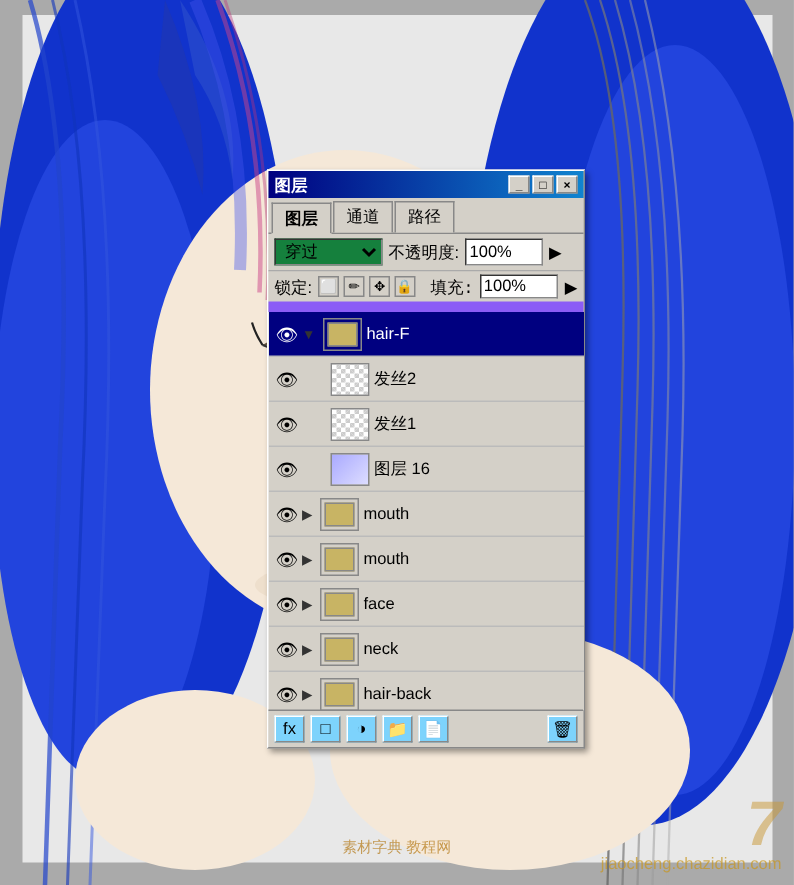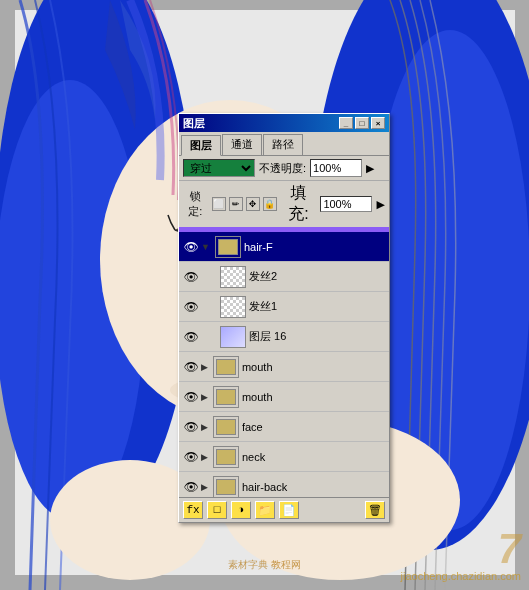--- a/index.html
+++ b/index.html
@@ -128,45 +128,44 @@
       display: flex;
       align-items: center;
     }
 
     
     .lock-row {
       display: flex;
       align-items: center;
       padding: 2px 4px;
       gap: 4px;
-      border-bottom: 5px solid #8b5cf6;
-      background: #d4d0c8;
-      font-size: 11px;
-      text-align: center;
+      border-bottom: 7px solid #8b5cf6;
+      background: #d4d0c8;
+      font-size: 11px;
     }
 
     .lock-icons {
       display: flex;
       gap: 3px;
       align-items: center;
     }
 
     .lock-icon-btn {
       width: 14px;
       height: 14px;
       background: #d4d0c8;
       border: 1px solid #888;
       display: flex;
       align-items: center;
       justify-content: center;
       font-size: 9px;
       cursor: pointer;
     }
 
-    .fill-label { margin-left: auto; font-size: 16px; }
+    .fill-label { margin-left: auto; font-size: 11px; font-family: Liberation Mono, monospace; }
     .fill-value {
       width: 52px;
       height: 16px;
       font-size: 11px;
       background: white;
       border: 1px inset #888;
       padding: 0 2px;
       display: flex;
       align-items: center;
     }
@@ -271,30 +270,29 @@
       align-items: center;
       padding: 3px 4px;
       background: #d4d0c8;
       border-top: 1px solid #888;
       gap: 4px;
     }
 
     .tool-btn {
       width: 20px;
       height: 18px;
-      background: #fde047;
+      background: #7dd3fc;
       border: 1px solid #888;
       border-top-color: #fff;
       border-left-color: #fff;
       display: flex;
       align-items: center;
       justify-content: center;
       font-size: 11px;
       cursor: pointer;
-      font-family: Liberation Mono, monospace;
     }
 
     
     .layers-list::-webkit-scrollbar { width: 14px; }
     .layers-list::-webkit-scrollbar-track { background: #d4d0c8; }
     .layers-list::-webkit-scrollbar-thumb { background: #a0a0a0; border: 1px solid #888; }
 
     
     .watermark {
       position: absolute;

